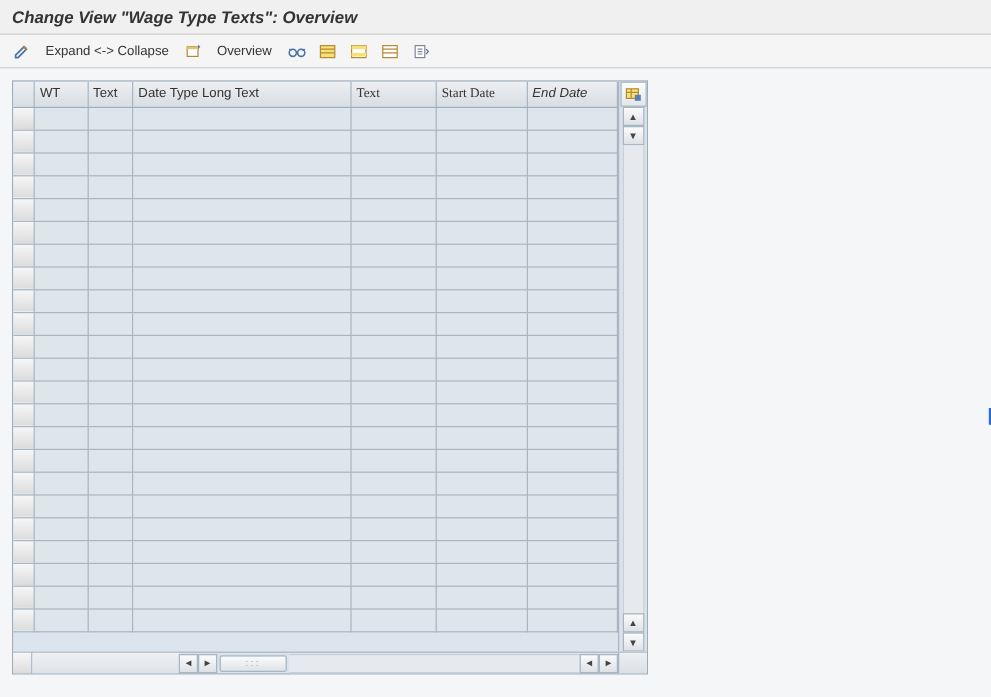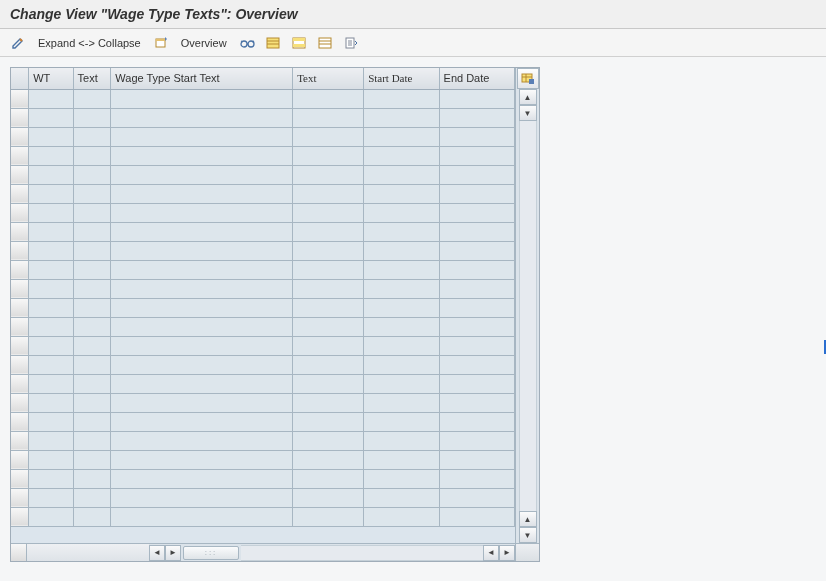--- a/index.html
+++ b/index.html
@@ -114,21 +114,21 @@
       border-right: 1px solid #a7b6c2;
     }
     .row-selector.header {
       background: linear-gradient(#edeff2,#d8dee4) !important;
     }
     .col-wt { width: 40px; }
     .col-info { width: 34px; }
     .col-long { width: 164px; }
     .col-text { width: 64px; font-family: Liberation Serif, serif; }
     .col-start { width: 68px; font-family: Liberation Serif, serif; }
-    .col-end { width: 68px; }
+    .col-end { width: 68px; font-style: italic; }
     .vscroll-area {
       width: 24px;
       background: #dbe3ea;
       border-left: 1px solid #a7b6c2;
       display: flex;
       flex-direction: column;
       align-items: center;
     }
     .config-btn {
       width: 22px; height: 21px;
@@ -249,21 +249,21 @@
   <div class="content-area">
     <div class="table-container">
       <div class="table-body-wrap">
         <div class="table-main">
           <table class="grid">
             <thead>
               <tr>
                 <th class="row-selector header"></th>
                 <th class="col-wt">WT</th>
                 <th class="col-info">Text</th>
-                <th class="col-long">Wage Type Start Text</th>
+                <th class="col-long">Date Type Long Text</th>
                 <th class="col-text">Text</th>
                 <th class="col-start">Start Date</th>
                 <th class="col-end">End Date</th>
               </tr>
             </thead>
             <tbody id="grid-body">
                 <tr>
                   <td class="row-selector"></td>
                   <td class="col-wt"></td>
                   <td class="col-info"></td>

